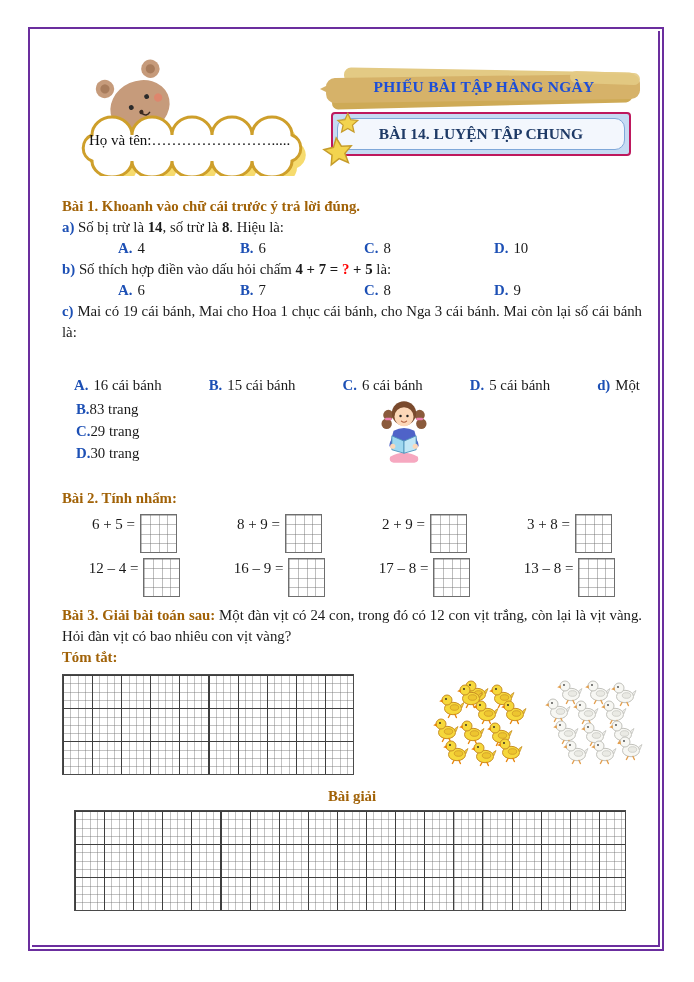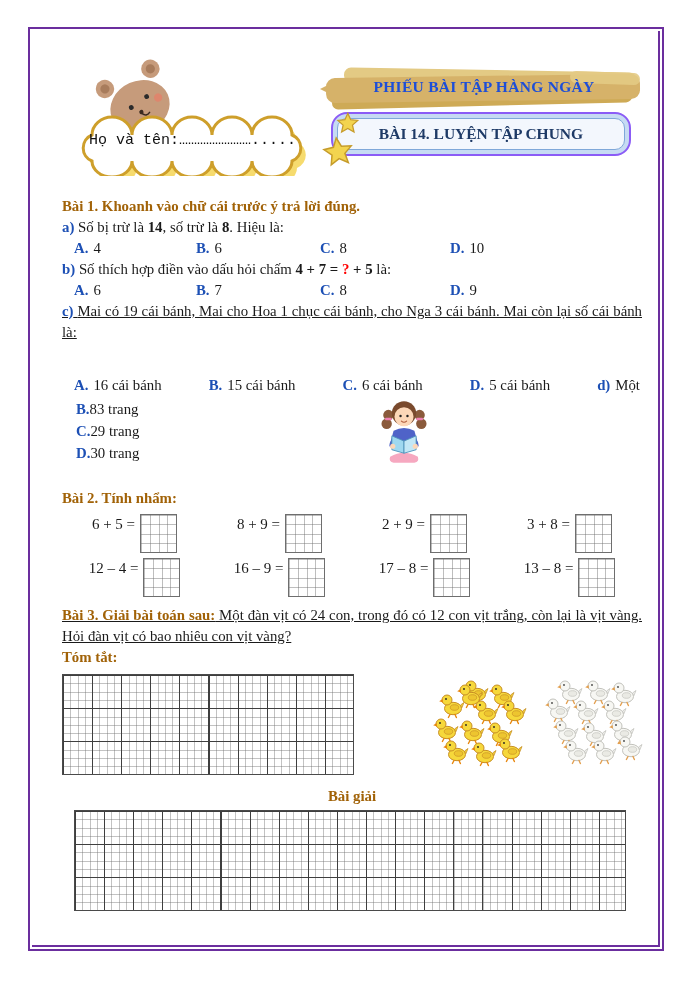--- a/index.html
+++ b/index.html
@@ -5,47 +5,47 @@
   html,body{margin:0;padding:0;background:#fff;}
   .page{position:relative;width:694px;height:982px;background:#fff;overflow:hidden;
         font-family:"Liberation Serif","DejaVu Serif",serif;color:#1a1a1a;}
   
   .frame{position:absolute;left:28px;top:27px;width:636px;height:924px;border:2px solid #6b2e9e;box-sizing:border-box;}
   .frame-inner{position:absolute;right:2px;bottom:2px;left:2px;top:2px;
                border-right:2px solid #6b2e9e;border-bottom:2px solid #6b2e9e;}
 
   
   .bear-wrap{position:absolute;left:80px;top:56px;width:120px;height:92px;z-index:1;}
-  .cloud-wrap{position:absolute;left:74px;top:106px;width:236px;height:70px;z-index:2;font-family:Liberation Mono, monospace;}
+  .cloud-wrap{position:absolute;left:74px;top:106px;width:236px;height:70px;z-index:2;}
   .cloud-wrap svg{position:absolute;left:0;top:0;}
   .name-line{position:absolute;left:15px;top:26px;width:206px;font-size:15px;color:#111;z-index:3;white-space:nowrap;}
 
   .banner{position:absolute;left:320px;top:66px;width:328px;height:46px;z-index:2;}
   .banner svg{position:absolute;left:0;top:0;}
   .banner-text{position:absolute;left:0;top:12px;width:100%;text-align:center;
                font-weight:bold;font-size:15.5px;color:#1d4ed8;letter-spacing:.3px;}
 
   .lesson-box{position:absolute;left:331px;top:112px;width:300px;height:44px;z-index:2;
-              background:#c6dbf3;border:2px solid #8b5cf6;border-radius:16px;box-sizing:border-box;text-align:center;}
+              background:#c6dbf3;border:2px solid #be185d;border-radius:4px;box-sizing:border-box;text-align:center;}
   .lesson-inner{position:absolute;left:4px;top:4px;right:4px;bottom:4px;background:#f3f7fd;
                 border:1px solid #7fa8d9;border-radius:10px;display:flex;align-items:center;justify-content:center;}
   .lesson-text{font-weight:bold;font-size:15.5px;color:#1e3a66;}
   .stars{position:absolute;left:-12px;top:-2px;width:58px;height:62px;z-index:3;}
 
   
   .content{position:absolute;left:62px;top:196px;width:580px;font-size:14.8px;line-height:21px;}
   .h-blue{color:#a16207;font-weight:bold;}
   .marker{color:#1d50b5;font-weight:bold;}
   .red{color:#ff0000;font-weight:bold;}
   p{margin:0;}
-  .just{text-align:justify;text-decoration:underline;}
+  .just{text-align:justify;}
 
   .opt-row{display:flex;padding-left:12px;margin:0;}
   .opt-row .opt{box-sizing:border-box;}
-  .row-ab .opt:nth-child(1){width:122px;}
+  .row-ab .opt:nth-child(1){width:122px;margin-left:44px;}
   .row-ab .opt:nth-child(2){width:124px;}
   .row-ab .opt:nth-child(3){width:130px;}
   .row-c{justify-content:space-between;padding-right:2px;margin-top:32px;}
   .L{color:#1d50b5;font-weight:bold;}
   .opt .val{margin-left:5px;}
 
   .vopt-block{position:relative;height:90px;margin-top:2px;}
   .vopt{display:block;padding-left:14px;line-height:22px;}
   .girl{position:absolute;left:316px;top:-2px;width:52px;height:78px;}
 

